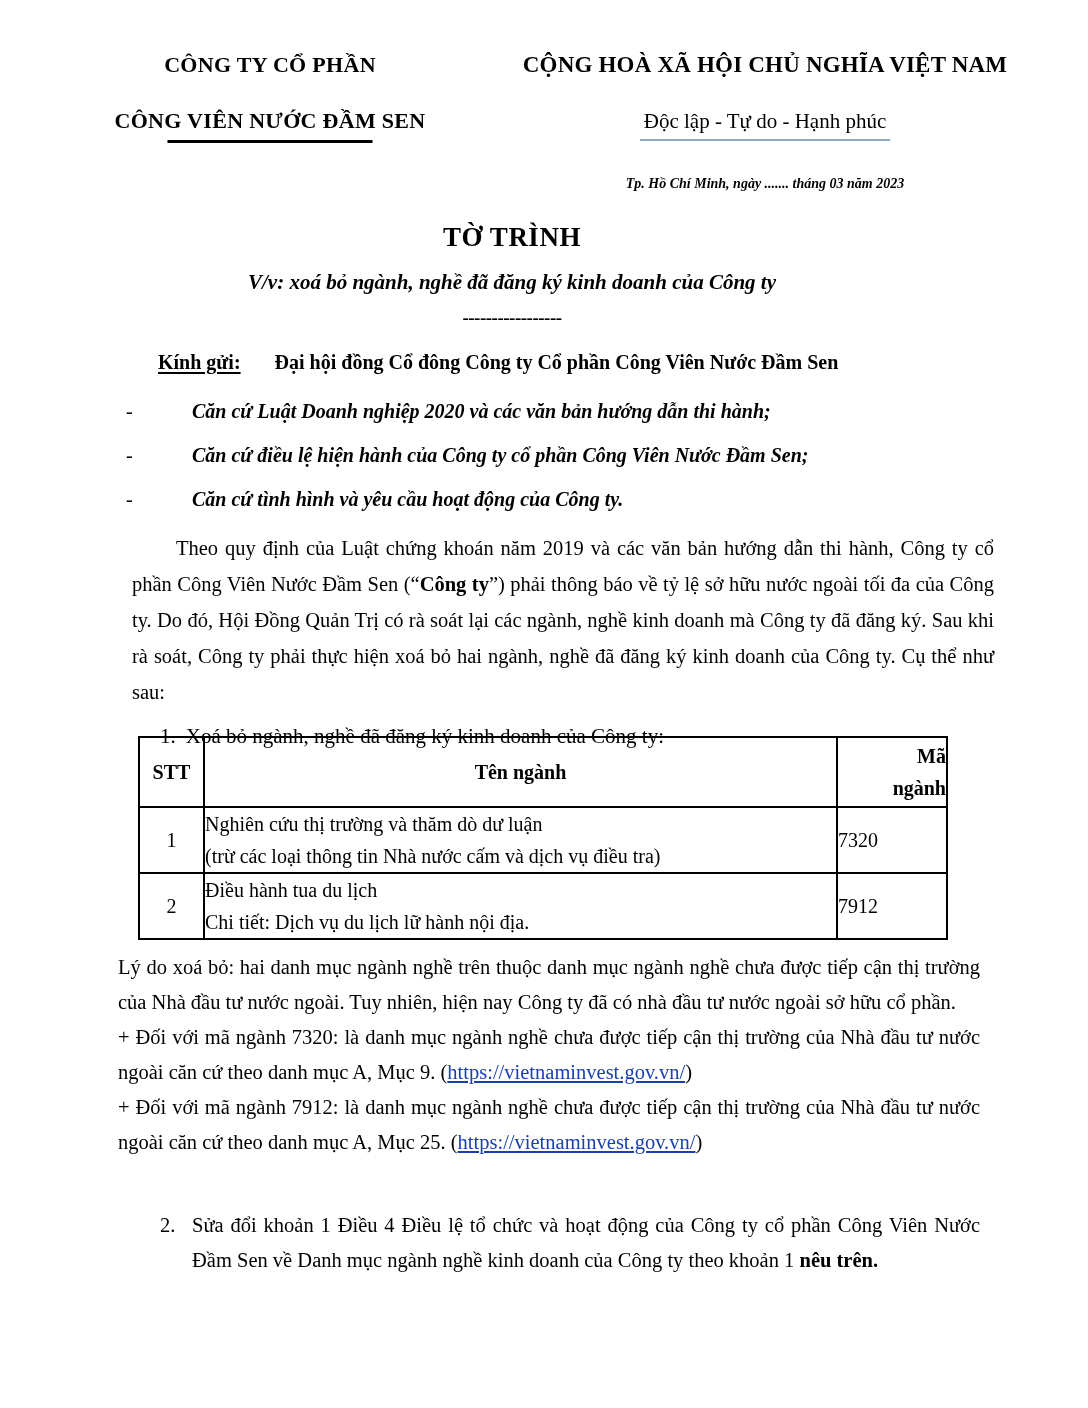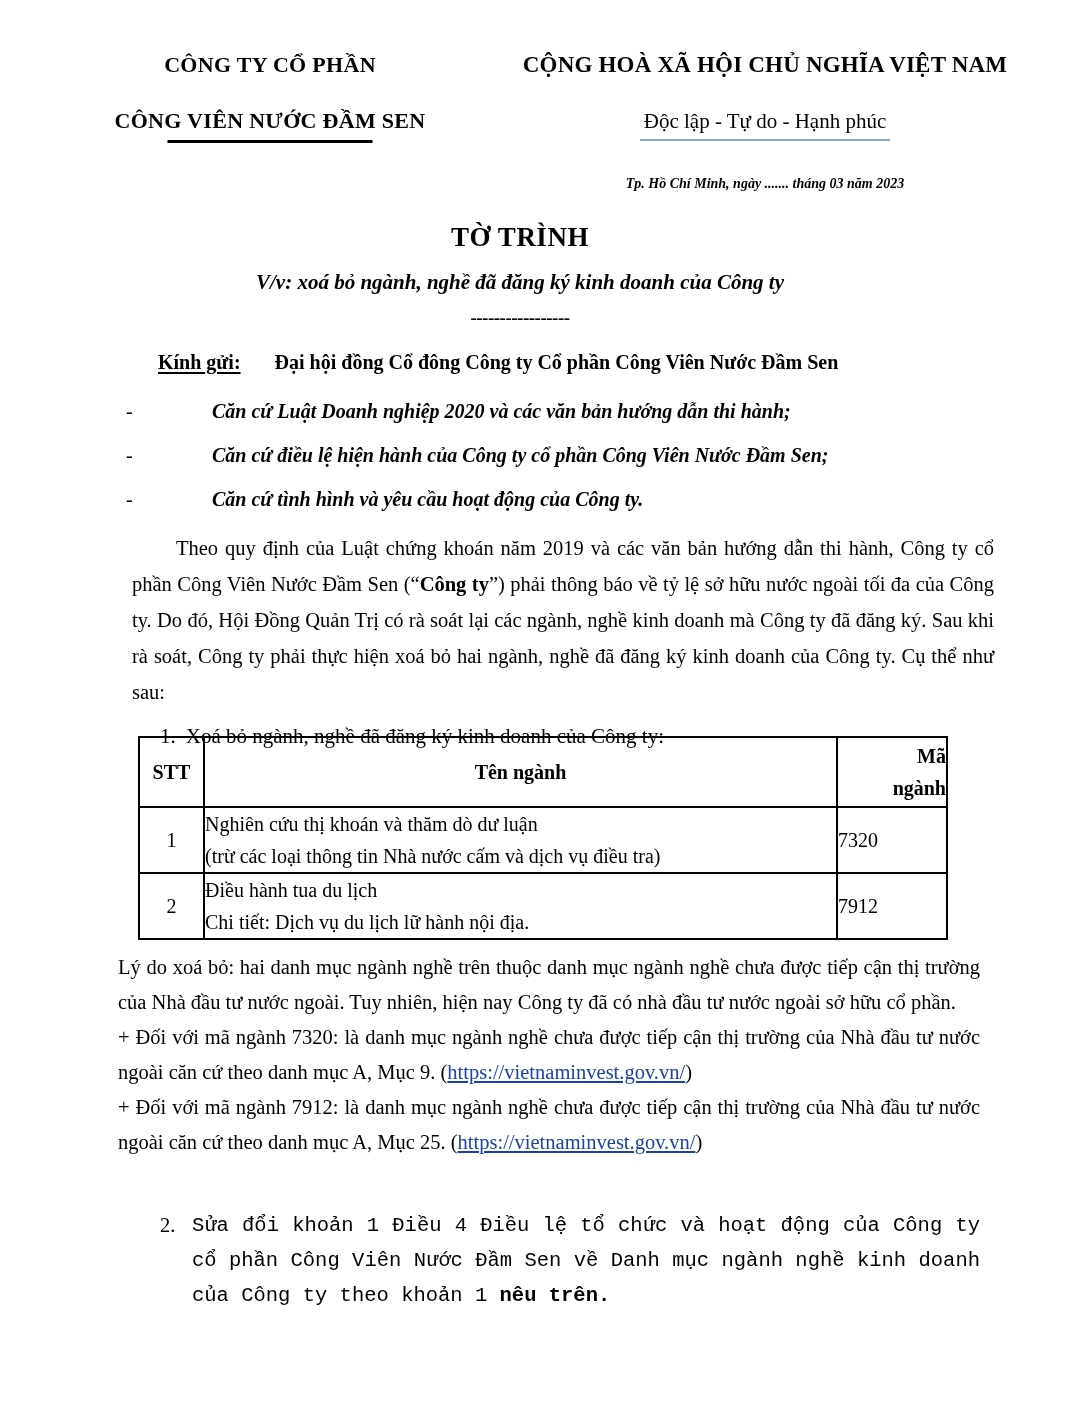--- a/index.html
+++ b/index.html
@@ -100,21 +100,21 @@
     font-style: italic;
     font-weight: bold;
     margin-top: 34px;
     line-height: 28px;
     white-space: nowrap;
   }
 
   
   .title-block {
     position: absolute;
-    left: 8px;
+    left: 0;
     top: 220px;
     width: 1024px;
     text-align: center;
   }
   .doc-title {
     font-size: 27px;
     font-weight: bold;
     letter-spacing: 0.5px;
     line-height: 34px;
   }
@@ -164,21 +164,21 @@
     height: 44px;
     align-items: flex-start;
   }
   .base-dash {
     width: 18px;
     margin-left: 126px;
     font-size: 20px;
     line-height: 30px;
   }
   .base-text {
-    margin-left: 68px;
+    margin-left: 48px;
     font-size: 20px;
     font-style: italic;
     font-weight: bold;
     line-height: 30px;
     white-space: nowrap;
     text-align: right;
   }
 
   
   .body-main {
@@ -292,21 +292,20 @@
     display: flex;
     flex-direction: row;
   }
   .item-2 .num2 {
     width: 32px;
     flex: 0 0 32px;
   }
   .item-2 .txt2 {
     flex: 1 1 auto;
     text-align: justify;
-    font-family: Liberation Mono, monospace;
   }
   .item-2 b { font-weight: bold; }
 </style>
 </head>
 <body>
 
 <div class="page">
 
   <div class="header-row">
     <div class="hdr-left">
@@ -367,21 +366,21 @@
           <th class="th-code">
             <div>Mã</div>
             <div>ngành</div>
           </th>
         </tr>
       </thead>
       <tbody>
         <tr>
           <td class="td-stt">1</td>
           <td class="td-name">
-            <span class="l1">Nghiên cứu thị khoán và thăm dò dư luận</span>
+            <span class="l1">Nghiên cứu thị trường và thăm dò dư luận</span>
             <span class="l2">(trừ các loại thông tin Nhà nước cấm và dịch vụ điều tra)</span>
           </td>
           <td class="td-code">7320</td>
         </tr>
         <tr>
           <td class="td-stt">2</td>
           <td class="td-name">
             <span class="l1">Điều hành tua du lịch</span>
             <span class="l2">Chi tiết: Dịch vụ du lịch lữ hành nội địa.</span>
           </td>

